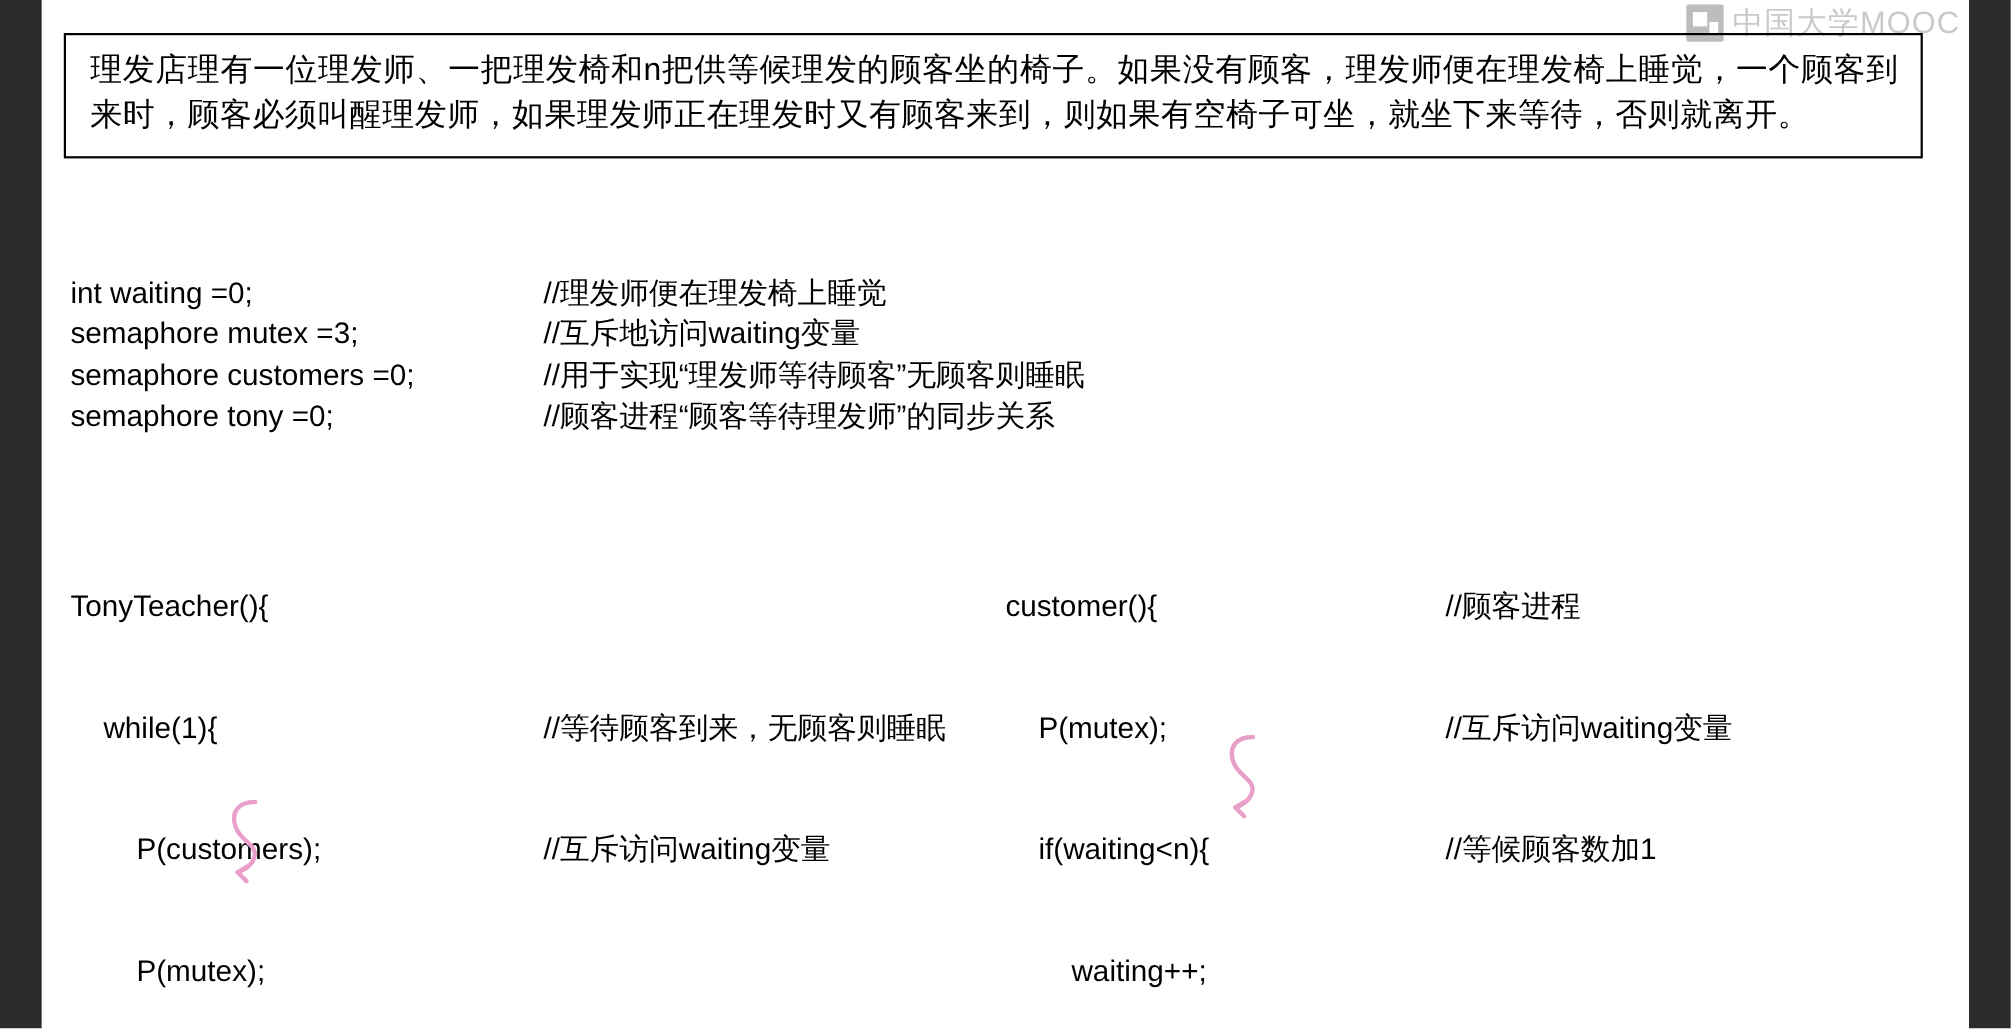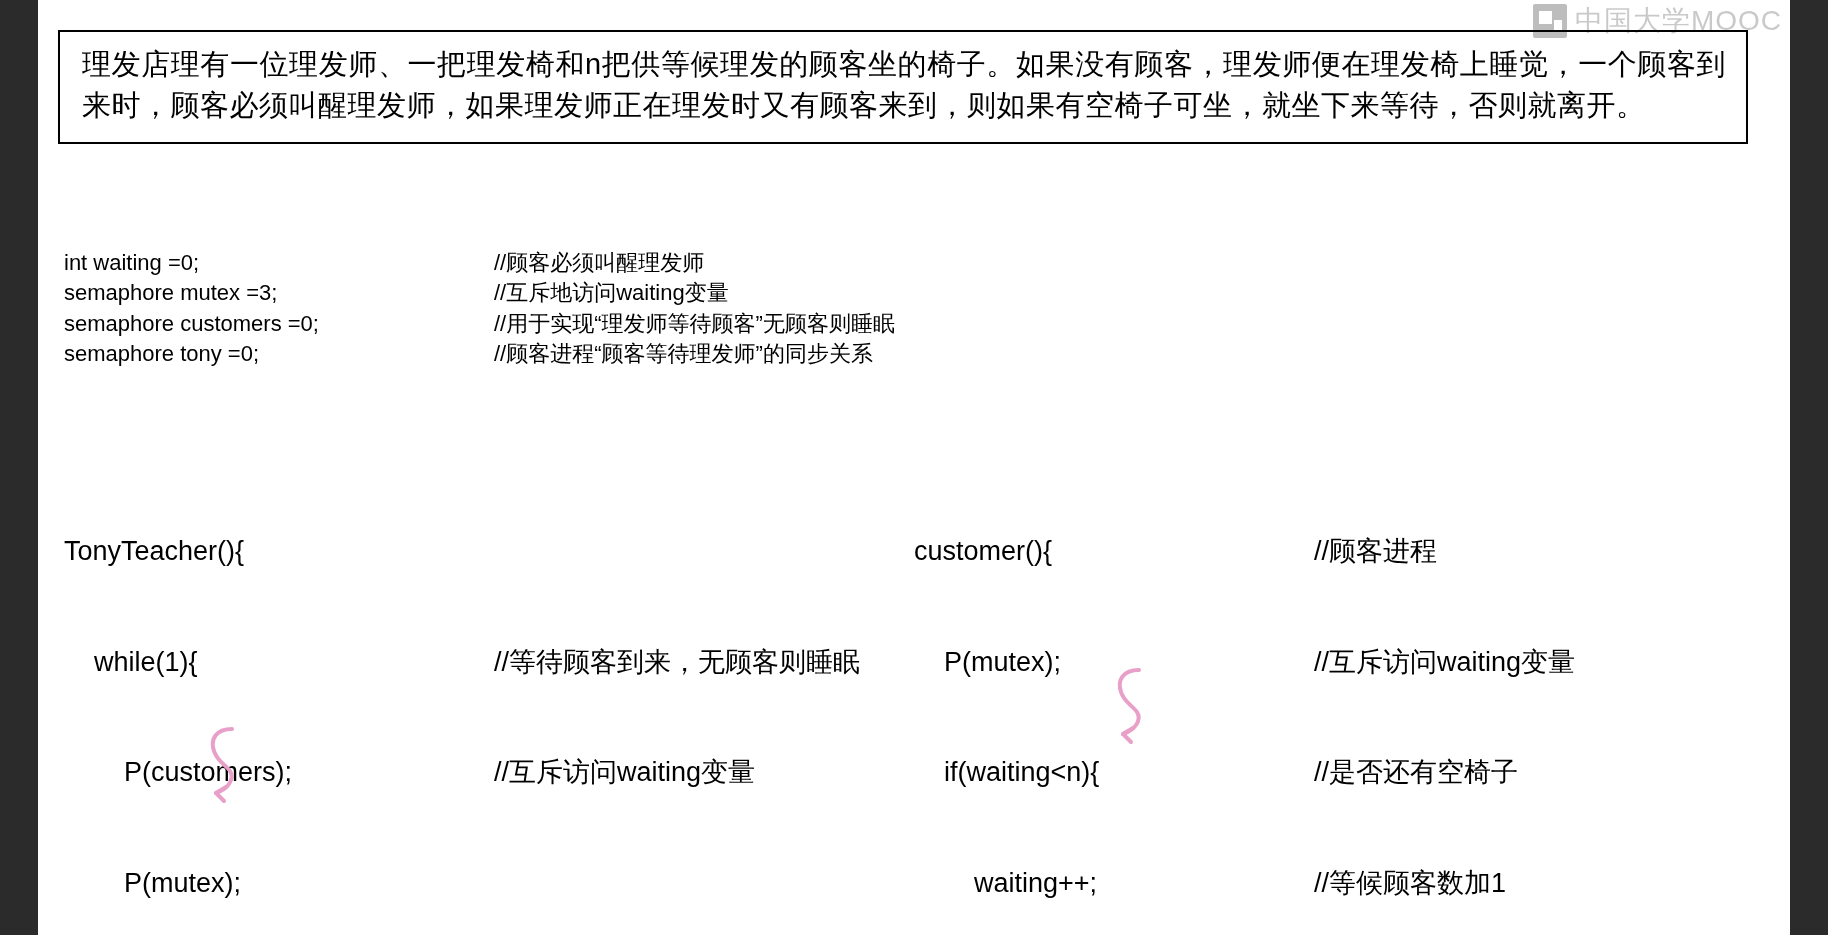--- a/index.html
+++ b/index.html
@@ -99,21 +99,21 @@
 
   
   .decl-block {
     position: absolute;
     left: 26px;
     top: 248px;
     width: 1400px;
   }
   .decl-row {
     display: flex;
-    font-size: 22px;
+    font-size: 27px;
     line-height: 1.38;
   }
   .decl-code {
     width: 430px;
     flex: 0 0 430px;
     white-space: nowrap;
   }
   .decl-comment {
     white-space: nowrap;
   }
@@ -170,21 +170,21 @@
     <div class="wm-text">中国大学MOOC</div>
   </div>
 
   <div class="problem-box">
     <div class="problem-text">理发店理有一位理发师、一把理发椅和n把供等候理发的顾客坐的椅子。如果没有顾客，理发师便在理发椅上睡觉，一个顾客到来时，顾客必须叫醒理发师，如果理发师正在理发时又有顾客来到，则如果有空椅子可坐，就坐下来等待，否则就离开。</div>
   </div>
 
   <div class="decl-block">
     <div class="decl-row">
       <div class="decl-code">int waiting =0;</div>
-      <div class="decl-comment">//顾客必须叫醒理发师</div>
+      <div class="decl-comment">//理发师便在理发椅上睡觉</div>
     </div>
     <div class="decl-row">
       <div class="decl-code">semaphore mutex =3;</div>
       <div class="decl-comment">//互斥地访问waiting变量</div>
     </div>
     <div class="decl-row">
       <div class="decl-code">semaphore customers =0;</div>
       <div class="decl-comment">//用于实现“理发师等待顾客”无顾客则睡眠</div>
     </div>
     <div class="decl-row">
@@ -228,21 +228,20 @@
         
         
         
         
         
         
       </div>
       <div class="comment-lines">
         <div class="line">//顾客进程</div>
         <div class="line">//互斥访问waiting变量</div>
-        <div class="line">//是否还有空椅子</div>
         <div class="line">//等候顾客数加1</div>
         
         
         
         
         
         
       </div>
     </div>
 

